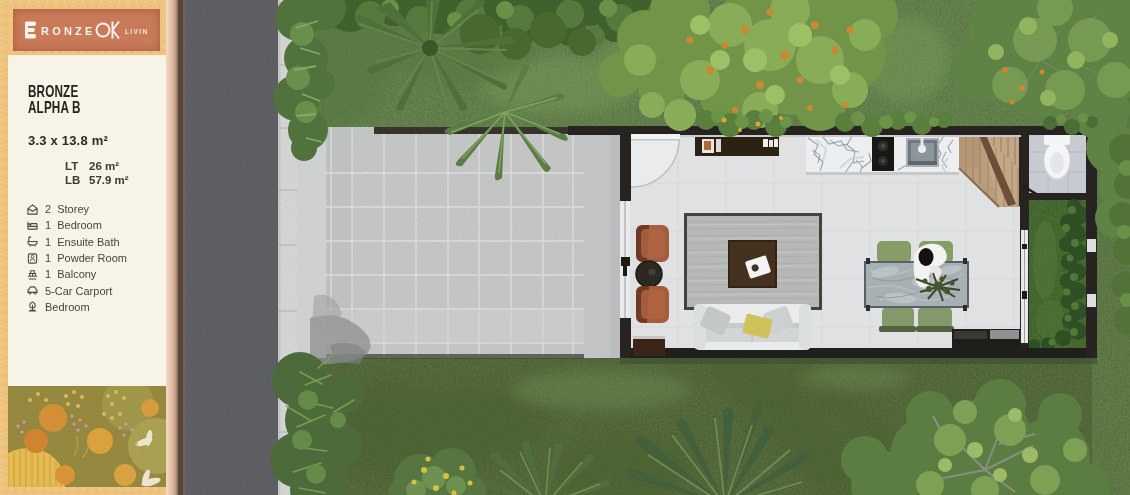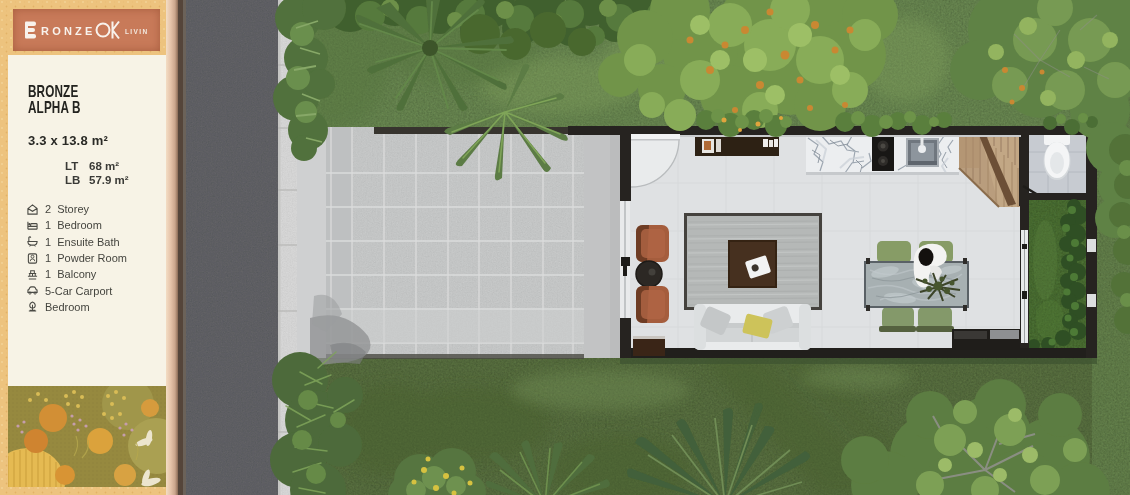--- a/index.html
+++ b/index.html
@@ -848,21 +848,21 @@
       <text x="102" y="14.5" font-family="Liberation Sans,sans-serif" font-size="6.5" font-weight="bold" letter-spacing="1.4" fill="#f3e9e0">LIVIN</text>
     </svg>
   </div>
 
   <div id="cream"></div>
 
   <div id="title">BRONZE<br>ALPHA B</div>
 
   <div id="dims">3.3 x 13.8 m²</div>
 
-  <div class="lt" style="top:160px;">LT<b>68 m²</b></div>
+  <div class="lt" style="top:160px;">LT<b>26 m²</b></div>
 
   <div class="lt" style="top:174px;">LB<b>57.9 m²</b></div>
 
   <div id="feat">
 
     <div class="fr">
           <svg width="11" height="11" viewBox="0 0 12 12">
             <path d="M1,5 L6,1 L11,5 L11,11 L1,11 Z M1,5 L6,8 L11,5" fill="none" stroke="#4a4a44" stroke-width="1.2"></path>
           </svg>
           <span>2&nbsp; Storey</span>

